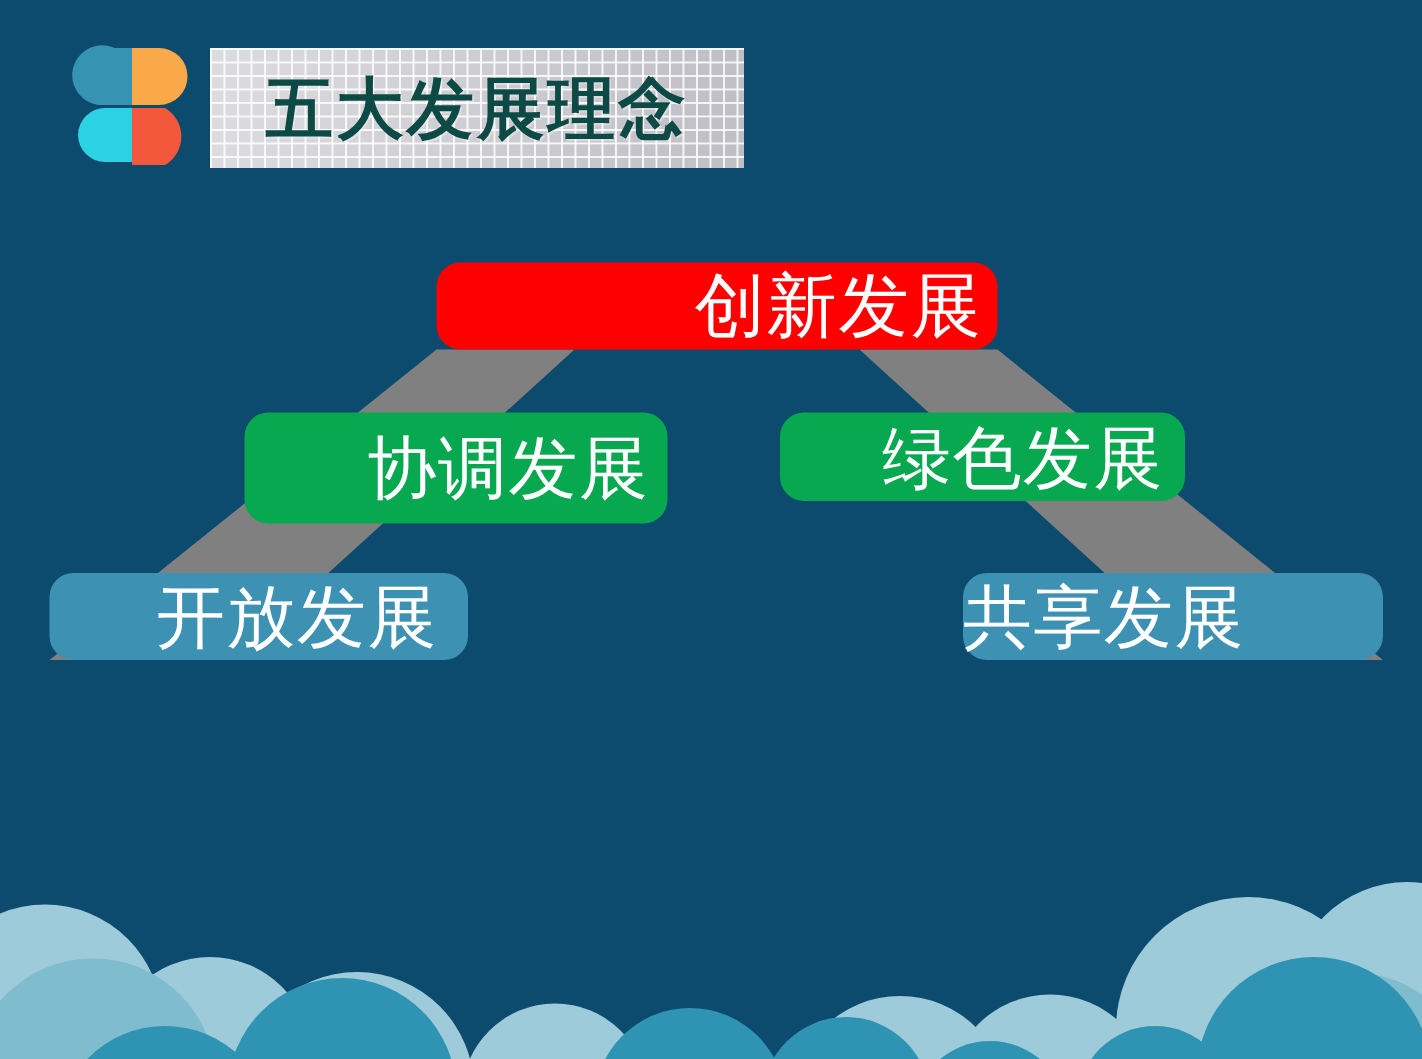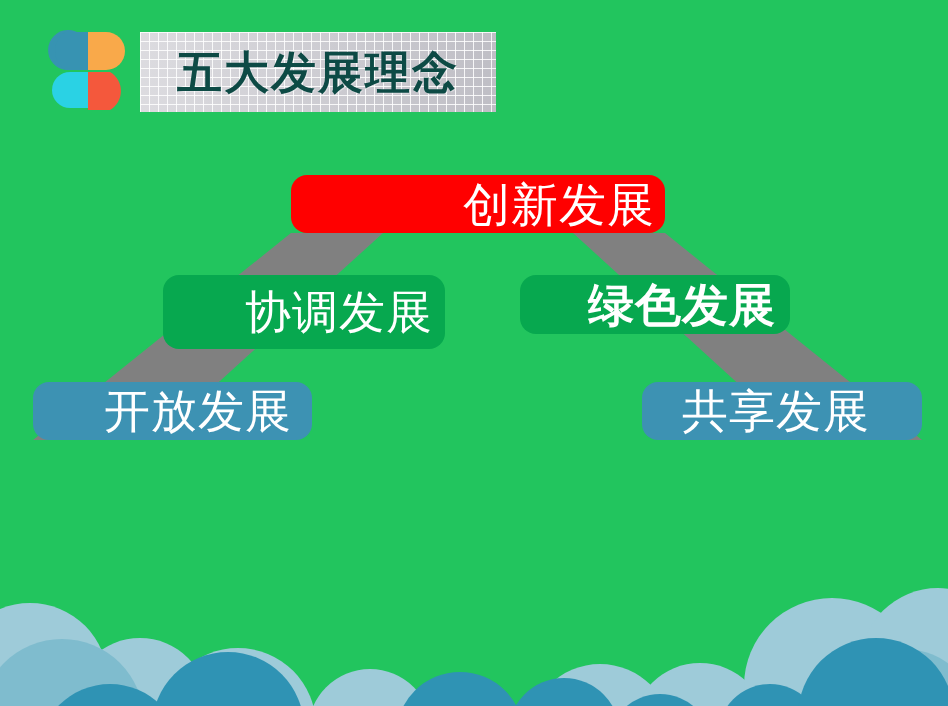--- a/index.html
+++ b/index.html
@@ -7,21 +7,21 @@
     padding: 0;
     background: #ffffff;
   }
   body {
     font-family: "Liberation Sans", "DejaVu Sans", sans-serif;
   }
   #slide {
     position: relative;
     width: 948px;
     height: 706px;
-    background: #22c55e;
+    background: #0c4a6e;
     overflow: hidden;
   }
 
   
   #header-logo {
     position: absolute;
     left: 36px;
     top: 28px;
     width: 104px;
     height: 84px;
@@ -97,34 +97,33 @@
     background: #07a84f;
     justify-content: flex-end;
     padding-right: 12px;
   }
   #node-green {
     left: 520px; top: 275px;
     width: 270px; height: 59px;
     background: #07a84f;
     justify-content: flex-end;
     padding-right: 14px;
-    font-weight: bold;
   }
   #node-open {
     left: 33px; top: 382px;
     width: 279px; height: 58px;
     background: #3d92b3;
     justify-content: flex-end;
     padding-right: 20px;
   }
   #node-shared {
     left: 642px; top: 382px;
     width: 280px; height: 58px;
     background: #3d92b3;
-    justify-content: center;
+    justify-content: flex-start;
     padding-right: 12px;
   }
 
   
   #bottom-decoration {
     position: absolute;
     left: 0;
     bottom: 0;
     width: 948px;
     height: 160px;

